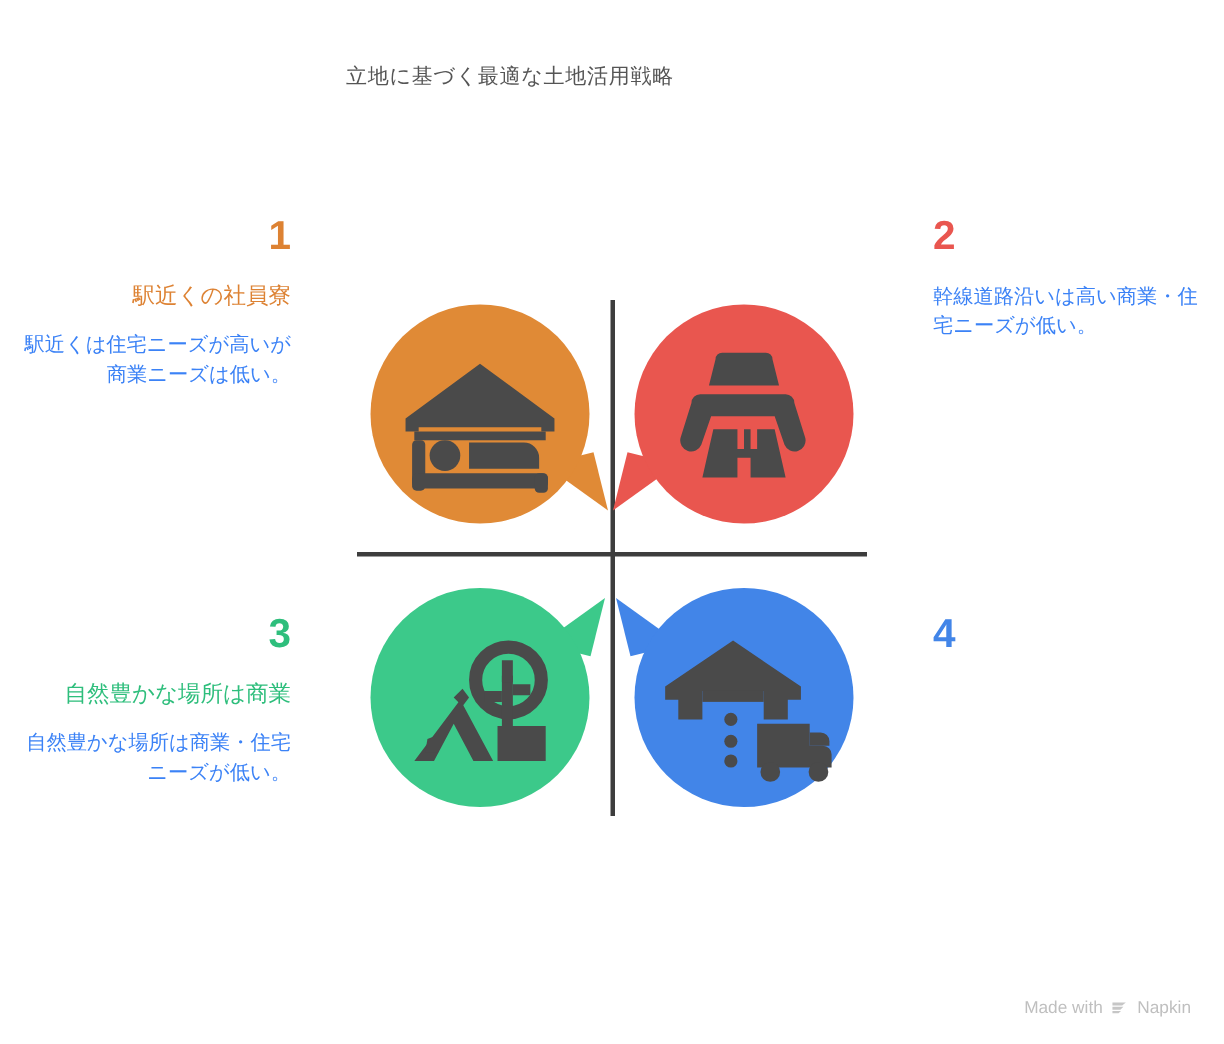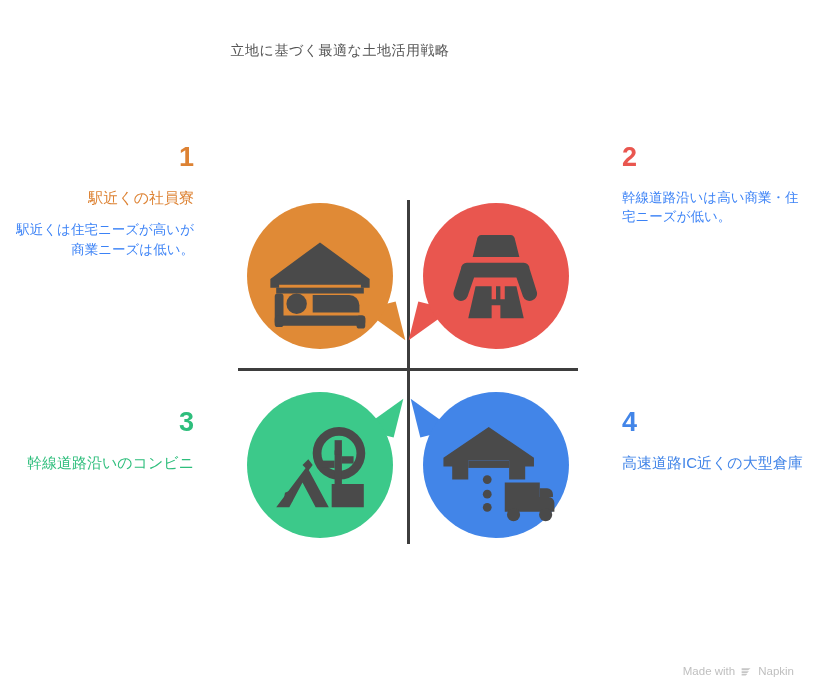--- a/index.html
+++ b/index.html
@@ -142,21 +142,21 @@
   .c-red    { color: #E9564F; }
   .c-green  { color: #2EBE7C; }
   .c-blue   { color: #4285E8; }
 
   
   #watermark {
     position: absolute;
     right: 22px;
     bottom: 18px;
     display: flex;
-    align-items: flex-start;
+    align-items: center;
     gap: 5px;
     font-size: 11.5px;
     color: #bfbfbf;
   }
   #watermark .mark {
     display: inline-block;
     width: 13px;
     height: 13px;
     position: relative;
   }
@@ -242,26 +242,26 @@
   <div class="desc">駅近くは住宅ニーズが高いが商業ニーズは低い。</div>
 </div>
 
 <div class="panel" id="panel-2">
   <div class="num c-red">2</div>
   <div class="desc">幹線道路沿いは高い商業・住宅ニーズが低い。</div>
 </div>
 
 <div class="panel" id="panel-3">
   <div class="num c-green">3</div>
-  <div class="heading c-green">幹線道路沿いのコンビニ</div>
+  <div class="heading c-green">自然豊かな場所は商業</div>
+  <div class="desc">自然豊かな場所は商業・住宅ニーズが低い。</div>
 </div>
 
 <div class="panel" id="panel-4">
   <div class="num c-blue">4</div>
-  <div class="heading c-blue">高速道路IC近くの大型倉庫</div>
 </div>
 
 <div id="watermark">
   <span>Made with</span>
   <span class="mark">
     <svg width="13" height="13" viewBox="0 0 16 16">
       <g fill="#c6c6c6">
         <path d="M2 4 L13 4 L10 6.5 L2 6.5 Z"></path>
         <path d="M2 7.6 L11 7.6 L8.5 10 L2 10 Z"></path>
         <path d="M2 11 L9 11 L7 13 L2 13 Z"></path>

